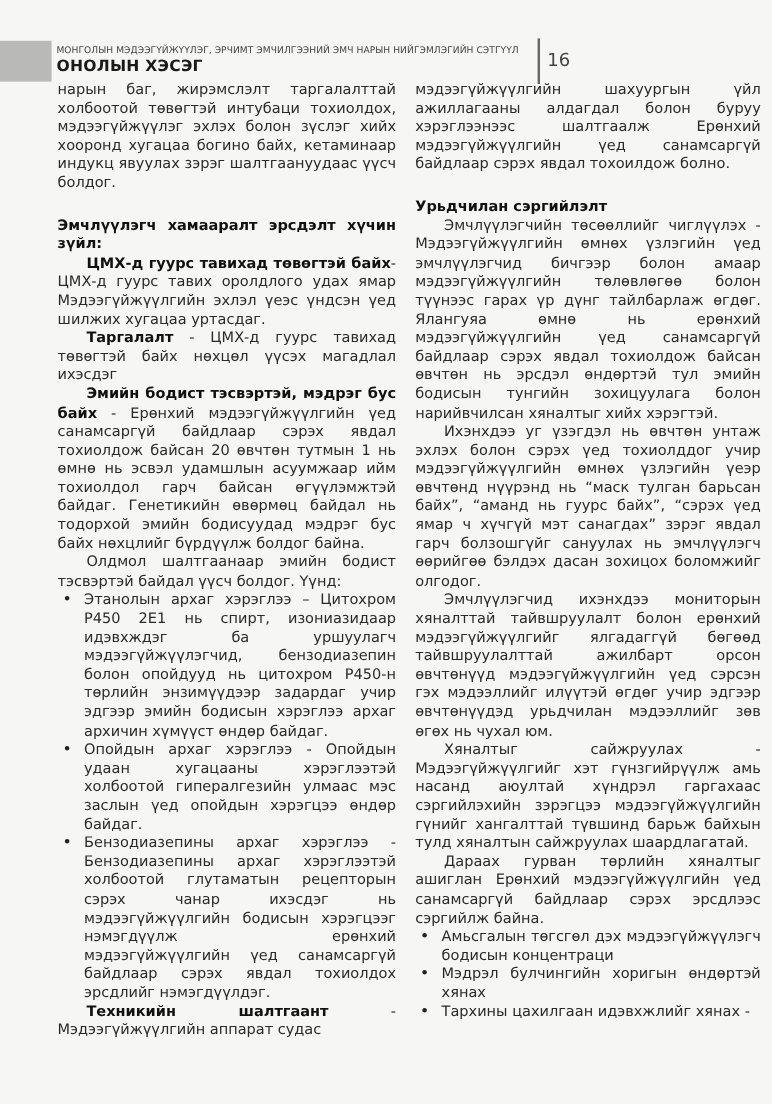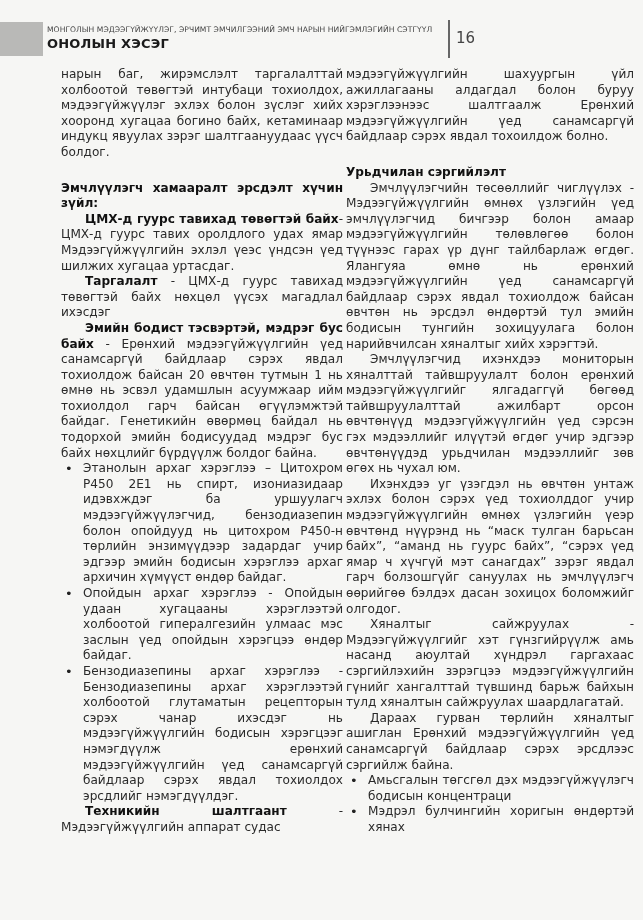--- a/index.html
+++ b/index.html
@@ -3,29 +3,29 @@
 <meta charset="utf-8">
 <style>
   html, body { margin: 0; padding: 0; }
   body {
     width: 643px; height: 920px; overflow: hidden;
     background: #f6f6f4;
     font-family: "DejaVu Sans", sans-serif;
     color: #2a2a2a;
     position: relative;
   }
-  .header { position: absolute; left: 0; top: 0; width: 545px; height: 60px; }
+  .header { position: absolute; left: 0; top: 12px; width: 545px; height: 60px; }
   .gray-tab { position: absolute; left: 0; top: 22px; width: 43px; height: 34px; background: #b9b9b7; }
   .journal-title { position: absolute; left: 47px; top: 25px; font-size: 7.6px; color: #444; letter-spacing: 0.05px; white-space: nowrap; }
   .section-title { position: absolute; left: 47px; top: 36px; font-size: 13px; font-weight: bold; color: #1a1a1a; letter-spacing: 0.2px; }
   .divider { position: absolute; left: 448px; top: 20px; width: 1.5px; height: 38px; background: #666; }
   .page-number { position: absolute; left: 456px; top: 29px; font-size: 15px; color: #444; }
 
   .col { position: absolute; top: 67px; font-size: 12.1px; line-height: 15.6px; }
-  .col-left { left: 61px; width: 282px; }
+  .col-left { left: 48px; width: 282px; }
   .col-right { left: 346px; width: 288px; }
   p { margin: 0; text-align: justify; }
   .indent { text-indent: 24px; }
   .heading { font-weight: bold; color: #111; margin-top: 20px; }
   .heading-r { font-weight: bold; color: #111; margin-top: 20px; }
   b { color: #111; }
   ul { margin: 0; padding: 0 0 0 22px; list-style: none; }
   li { position: relative; text-align: justify; }
   li::before { content: "•"; position: absolute; left: -18px; top: 0; font-size: 13px; color: #222; }
 </style>
@@ -39,33 +39,35 @@
   <div class="divider"></div>
   <div class="page-number">16</div>
 </div>
 
 <div class="col col-left">
   <p>нарын баг, жирэмслэлт таргалалттай холбоотой төвөгтэй интубаци тохиолдох, мэдээгүйжүүлэг эхлэх болон зүслэг хийх хооронд хугацаа богино байх, кетаминаар индукц явуулах зэрэг шалтгаануудаас үүсч болдог.</p>
   <p class="heading">Эмчлүүлэгч хамааралт эрсдэлт хүчин зүйл:</p>
   <p class="indent"><b>ЦМХ-д гуурс тавихад төвөгтэй байх</b><span>- ЦМХ-д гуурс тавих оролдлого удах ямар Мэдээгүйжүүлгийн эхлэл үеэс үндсэн үед шилжих хугацаа уртасдаг.</span></p>
   <p class="indent"><b>Таргалалт</b><span> - ЦМХ-д гуурс тавихад төвөгтэй байх нөхцөл үүсэх магадлал ихэсдэг</span></p>
   <p class="indent"><b>Эмийн бодист тэсвэртэй, мэдрэг бус байх</b><span> - Ерөнхий мэдээгүйжүүлгийн үед санамсаргүй байдлаар сэрэх явдал тохиолдож байсан 20 өвчтөн тутмын 1 нь өмнө нь эсвэл удамшлын асуумжаар ийм тохиолдол гарч байсан өгүүлэмжтэй байдаг. Генетикийн өвөрмөц байдал нь тодорхой эмийн бодисуудад мэдрэг бус байх нөхцлийг бүрдүүлж болдог байна.</span></p>
+  <p class="indent">Олдмол шалтгаанаар эмийн бодист тэсвэртэй байдал үүсч болдог. Үүнд:</p>
   <ul>
     <li>Этанолын архаг хэрэглээ – Цитохром P450 2E1 нь спирт, изониазидаар идэвхждэг ба уршуулагч мэдээгүйжүүлэгчид, бензодиазепин болон опойдууд нь цитохром P450-н төрлийн энзимүүдээр задардаг учир эдгээр эмийн бодисын хэрэглээ архаг архичин хүмүүст өндөр байдаг.</li>
     <li>Опойдын архаг хэрэглээ - Опойдын удаан хугацааны хэрэглээтэй холбоотой гипералгезийн улмаас мэс заслын үед опойдын хэрэгцээ өндөр байдаг.</li>
     <li>Бензодиазепины архаг хэрэглээ - Бензодиазепины архаг хэрэглээтэй холбоотой глутаматын рецепторын сэрэх чанар ихэсдэг нь мэдээгүйжүүлгийн бодисын хэрэгцээг нэмэгдүүлж ерөнхий мэдээгүйжүүлгийн үед санамсаргүй байдлаар сэрэх явдал тохиолдох эрсдлийг нэмэгдүүлдэг.</li>
   </ul>
   <p class="indent"><b>Техникийн шалтгаант</b><span> - Мэдээгүйжүүлгийн аппарат судас</span></p>
 </div>
 
 <div class="col col-right">
   <p>мэдээгүйжүүлгийн шахуургын үйл ажиллагааны алдагдал болон буруу хэрэглээнээс шалтгаалж Ерөнхий мэдээгүйжүүлгийн үед санамсаргүй байдлаар сэрэх явдал тохоилдож болно.</p>
   <p class="heading-r">Урьдчилан сэргийлэлт</p>
   <p class="indent">Эмчлүүлэгчийн төсөөллийг чиглүүлэх - Мэдээгүйжүүлгийн өмнөх үзлэгийн үед эмчлүүлэгчид бичгээр болон амаар мэдээгүйжүүлгийн төлөвлөгөө болон түүнээс гарах үр дүнг тайлбарлаж өгдөг. Ялангуяа өмнө нь ерөнхий мэдээгүйжүүлгийн үед санамсаргүй байдлаар сэрэх явдал тохиолдож байсан өвчтөн нь эрсдэл өндөртэй тул эмийн бодисын тунгийн зохицуулага болон нарийвчилсан хяналтыг хийх хэрэгтэй.</p>
+  <p class="indent">Ихэнхдээ уг үзэгдэл нь өвчтөн унтаж эхлэх болон сэрэх үед тохиолддог учир мэдээгүйжүүлгийн өмнөх үзлэгийн үеэр өвчтөнд нүүрэнд нь “маск тулган барьсан байх”, “аманд нь гуурс байх”, “сэрэх үед ямар ч хүчгүй мэт санагдах” зэрэг явдал гарч болзошгүйг сануулах нь эмчлүүлэгч өөрийгөө бэлдэх дасан зохицох боломжийг олгодог.</p>
   <p class="indent">Эмчлүүлэгчид ихэнхдээ мониторын хяналттай тайвшруулалт болон ерөнхий мэдээгүйжүүлгийг ялгадаггүй бөгөөд тайвшруулалттай ажилбарт орсон өвчтөнүүд мэдээгүйжүүлгийн үед сэрсэн гэх мэдээллийг илүүтэй өгдөг учир эдгээр өвчтөнүүдэд урьдчилан мэдээллийг зөв өгөх нь чухал юм.</p>
-  <p class="indent">Ихэнхдээ уг үзэгдэл нь өвчтөн унтаж эхлэх болон сэрэх үед тохиолддог учир мэдээгүйжүүлгийн өмнөх үзлэгийн үеэр өвчтөнд нүүрэнд нь “маск тулган барьсан байх”, “аманд нь гуурс байх”, “сэрэх үед ямар ч хүчгүй мэт санагдах” зэрэг явдал гарч болзошгүйг сануулах нь эмчлүүлэгч өөрийгөө бэлдэх дасан зохицох боломжийг олгодог.</p>
   <p class="indent">Хяналтыг сайжруулах - Мэдээгүйжүүлгийг хэт гүнзгийрүүлж амь насанд аюултай хүндрэл гаргахаас сэргийлэхийн зэрэгцээ мэдээгүйжүүлгийн гүнийг хангалттай түвшинд барьж байхын тулд хяналтын сайжруулах шаардлагатай.</p>
   <p class="indent">Дараах гурван төрлийн хяналтыг ашиглан Ерөнхий мэдээгүйжүүлгийн үед санамсаргүй байдлаар сэрэх эрсдлээс сэргийлж байна.</p>
   <ul>
     <li>Амьсгалын төгсгөл дэх мэдээгүйжүүлэгч бодисын концентраци</li>
     <li>Мэдрэл булчингийн хоригын өндөртэй хянах</li>
+    <li>Тархины цахилгаан идэвхжлийг хянах -</li>
   </ul>
 </div>
 
 </body></html>

